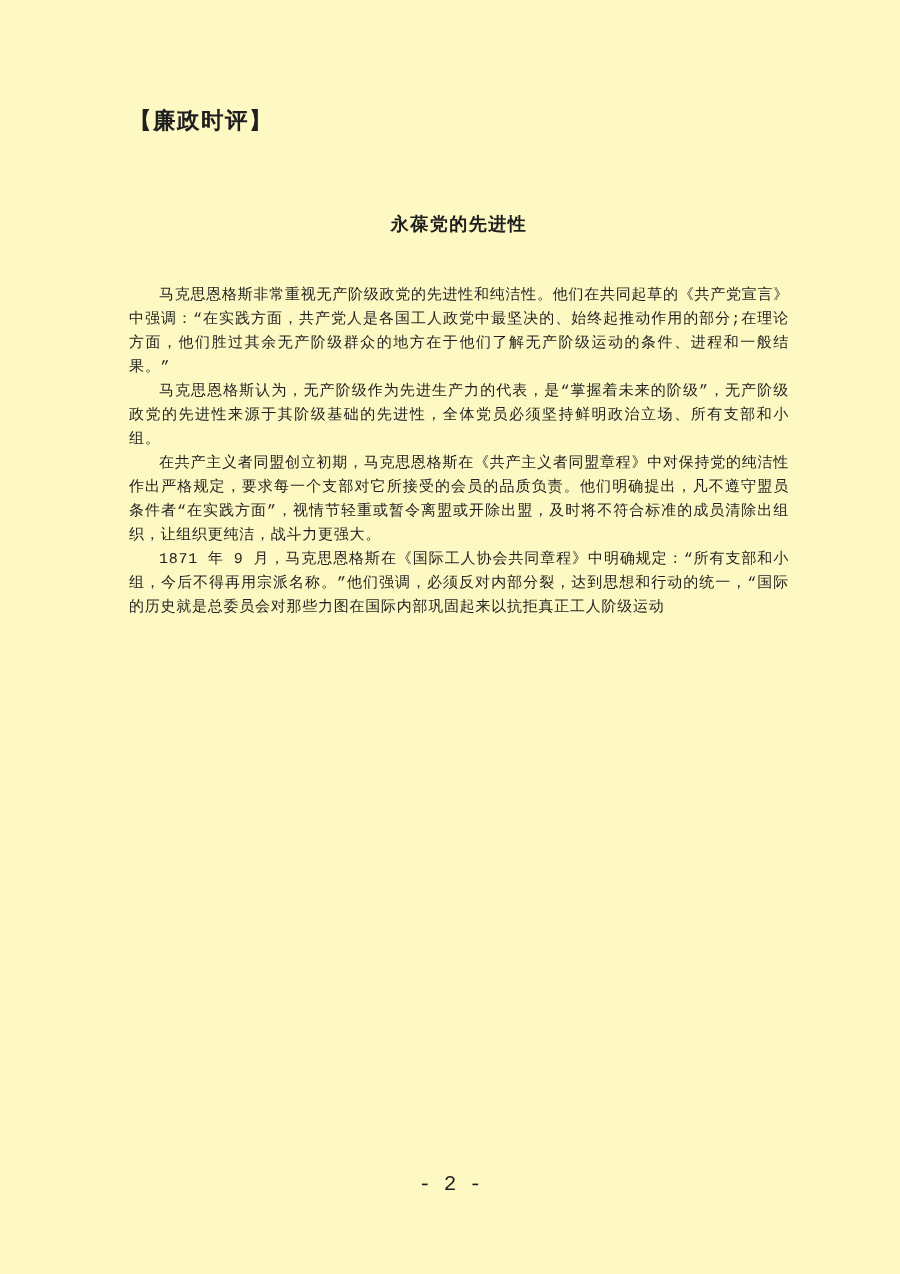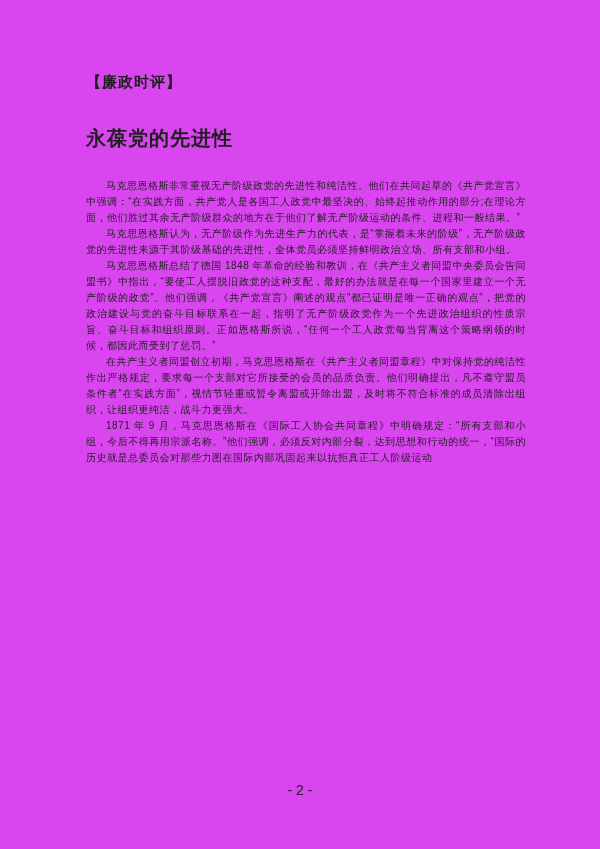--- a/index.html
+++ b/index.html
@@ -4,38 +4,38 @@
 <style>
   html, body {
     margin: 0;
     padding: 0;
     background: #ffffff;
   }
   .page {
     position: relative;
     width: 600px;
     height: 849px;
-    background: #d946ef;
+    background: #fef9c3;
     box-sizing: border-box;
     padding: 72px 74px 0 86px;
     overflow: hidden;
-    font-family: Liberation Sans, sans-serif;
+    font-family: Liberation Mono, monospace;
     color: #1f1f1f;
   }
   .section-label {
     font-size: 15px;
     font-weight: bold;
     line-height: 20px;
     letter-spacing: 1px;
   }
   .doc-title {
-    margin: 32px 0 0 0;
-    font-size: 20px;
+    margin: 44px 0 0 0;
+    font-size: 12px;
     font-weight: bold;
-    text-align: left;
+    text-align: center;
     line-height: 28px;
     letter-spacing: 1px;
   }
   .doc-body {
     margin-top: 26px;
   }
   .doc-body p {
     margin: 0;
     font-size: 10px;
     line-height: 16px;
@@ -58,19 +58,18 @@
 <body>
 
 <div class="page">
   <div class="section-label">【廉政时评】</div>
 
   <h1 class="doc-title">永葆党的先进性</h1>
 
   <div class="doc-body">
     <p>马克思恩格斯非常重视无产阶级政党的先进性和纯洁性。他们在共同起草的《共产党宣言》中强调：“在实践方面，共产党人是各国工人政党中最坚决的、始终起推动作用的部分;在理论方面，他们胜过其余无产阶级群众的地方在于他们了解无产阶级运动的条件、进程和一般结果。”</p>
     <p>马克思恩格斯认为，无产阶级作为先进生产力的代表，是“掌握着未来的阶级”，无产阶级政党的先进性来源于其阶级基础的先进性，全体党员必须坚持鲜明政治立场、所有支部和小组。</p>
-    <p>马克思恩格斯总结了德国 1848 年革命的经验和教训，在《共产主义者同盟中央委员会告同盟书》中指出，“要使工人摆脱旧政党的这种支配，最好的办法就是在每一个国家里建立一个无产阶级的政党”。他们强调，《共产党宣言》阐述的观点“都已证明是唯一正确的观点”，把党的政治建设与党的奋斗目标联系在一起，指明了无产阶级政党作为一个先进政治组织的性质宗旨、奋斗目标和组织原则。正如恩格斯所说，“任何一个工人政党每当背离这个策略纲领的时候，都因此而受到了惩罚。”</p>
     <p>在共产主义者同盟创立初期，马克思恩格斯在《共产主义者同盟章程》中对保持党的纯洁性作出严格规定，要求每一个支部对它所接受的会员的品质负责。他们明确提出，凡不遵守盟员条件者“在实践方面”，视情节轻重或暂令离盟或开除出盟，及时将不符合标准的成员清除出组织，让组织更纯洁，战斗力更强大。</p>
     <p>1871 年 9 月，马克思恩格斯在《国际工人协会共同章程》中明确规定：“所有支部和小组，今后不得再用宗派名称。”他们强调，必须反对内部分裂，达到思想和行动的统一，“国际的历史就是总委员会对那些力图在国际内部巩固起来以抗拒真正工人阶级运动</p>
   </div>
 
   <div class="page-footer">- 2 -</div>
 </div>
 
 </body></html>

